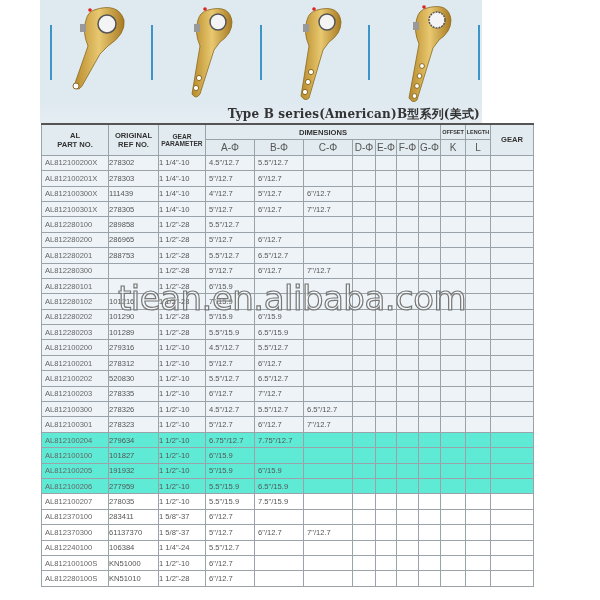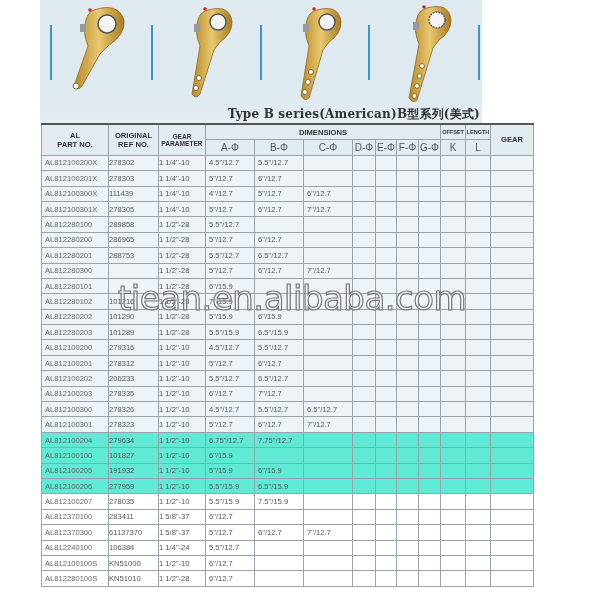--- a/index.html
+++ b/index.html
@@ -366,21 +366,21 @@
           <td></td>
           <td></td>
           <td></td>
           <td></td>
           <td></td>
           <td></td>
           <td></td>
         </tr>
         <tr>
           <td class="part">AL812100202</td>
-          <td class="c">206233</td>
+          <td class="c">520830</td>
           <td class="c">1 1/2"-10</td>
           <td>5.5"/12.7</td>
           <td>6.5"/12.7</td>
           <td></td>
           <td></td>
           <td></td>
           <td></td>
           <td></td>
           <td></td>
           <td></td>

